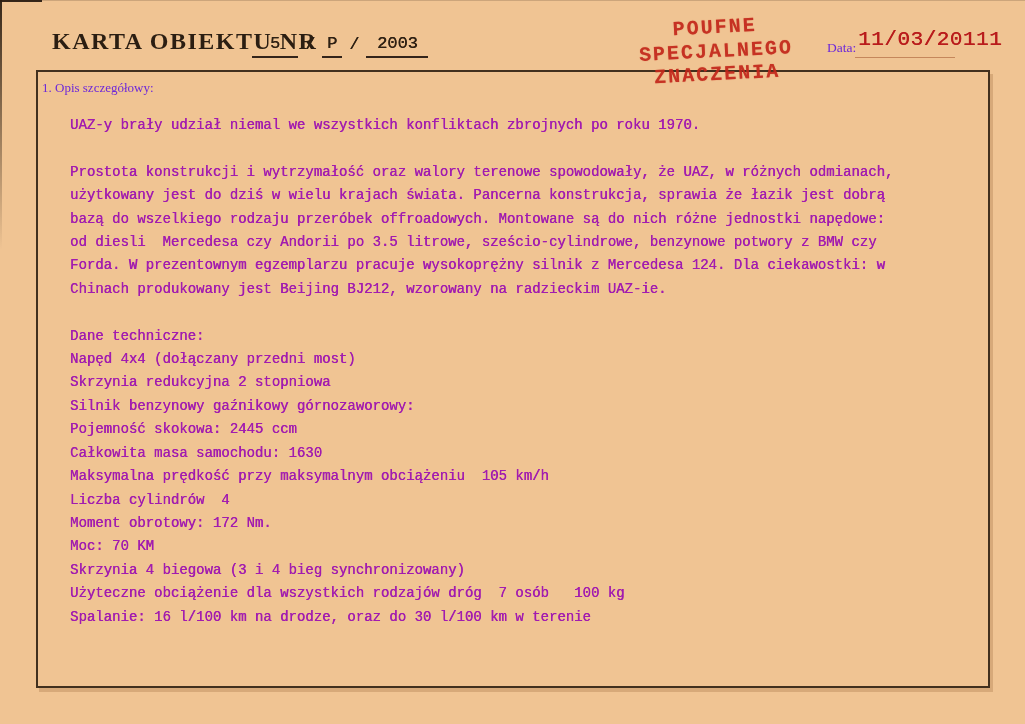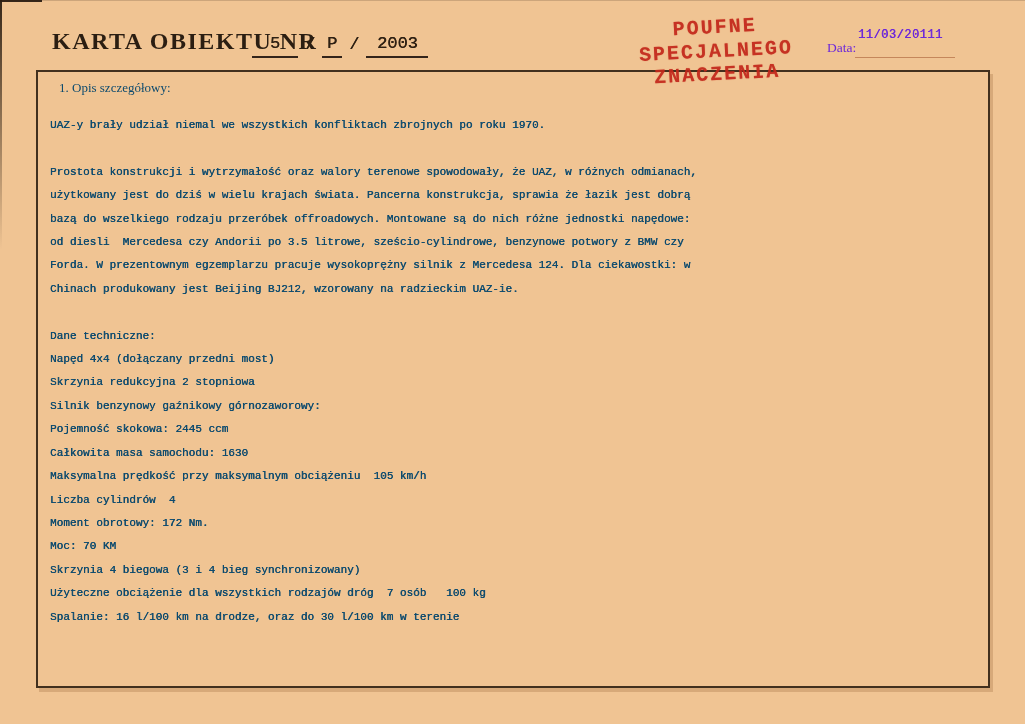--- a/index.html
+++ b/index.html
@@ -44,40 +44,40 @@
     font-size:20px;line-height:23.5px;letter-spacing:2px;
     color:#c3281b;text-align:center;
     text-shadow:0 0 1px rgba(195,40,27,.55);
     opacity:.93;z-index:5;
   }
 
   
   .date-label{position:absolute;left:827px;top:40px;font:400 13.5px "Liberation Serif", serif;color:#6d28d9;}
   .date-value{
     position:absolute;left:858px;top:28px;
-    font-family:"Liberation Mono", monospace;font-size:12px;color:#6d28d9;
+    font-family:"Liberation Mono", monospace;font-size:21px;color:#b91c1c;
     letter-spacing:.5px;text-shadow:.4px 0 0 currentColor;
   }
   .date-underline{position:absolute;left:855px;top:57px;width:100px;height:1px;background:rgba(173,103,62,.65);}
 
   
   .content-box{
     position:absolute;left:36px;top:70px;width:954px;height:618px;
     box-sizing:border-box;border:2px solid #42301e;
     box-shadow:3px 4px 0 rgba(150,100,55,.28);
   }
   .box-label{
-    position:absolute;left:21px;top:8px;
-    font:400 13px "Liberation Serif", serif;color:#0c4a6e;
+    position:absolute;left:4px;top:8px;
+    font:400 13px "Liberation Serif", serif;color:#6d28d9;
   }
   .body-text{
-    position:absolute;left:12px;top:42px;
+    position:absolute;left:32px;top:42px;
     white-space:pre;
     font-family:"Liberation Mono", monospace;
-    font-size:11px;line-height:23.4px;color:#0c4a6e;
+    font-size:14px;line-height:23.4px;color:#a21caf;
     text-shadow:.35px 0 0 currentColor;
   }
 </style>
 </head>
 <body>
 
 <div class="page">
 
   <div class="edge-left"></div>
   <div class="edge-top-strong"></div>

